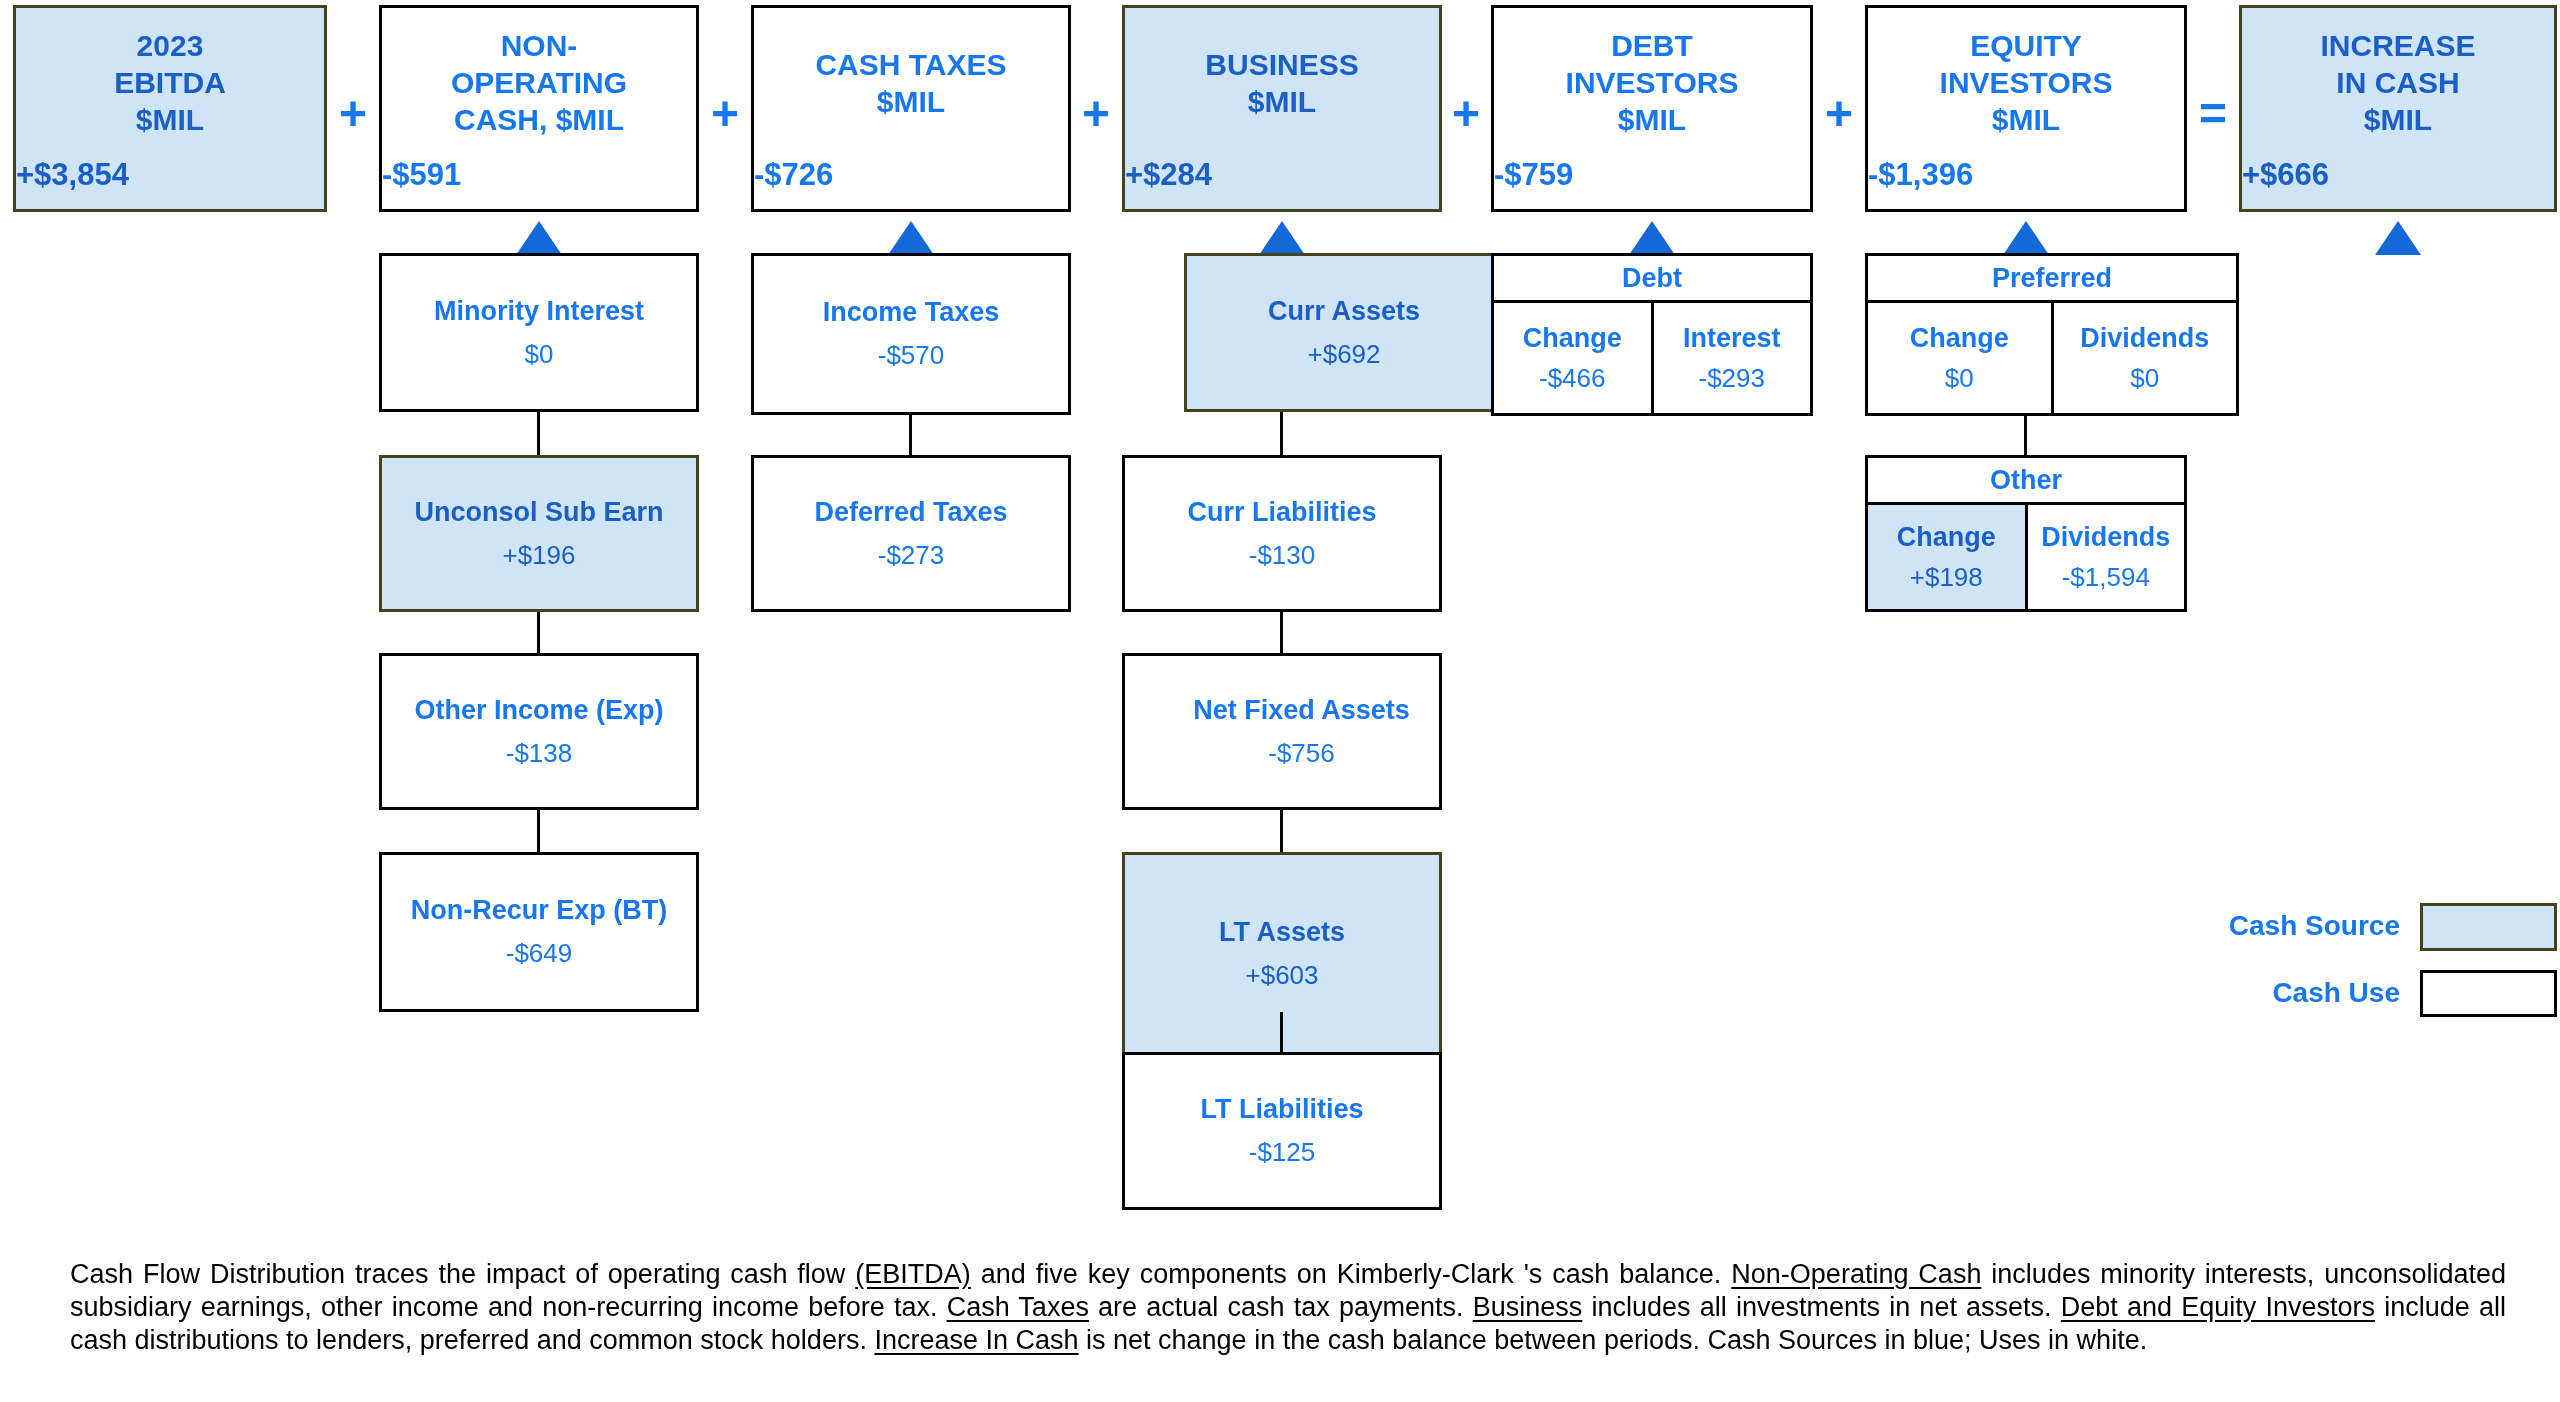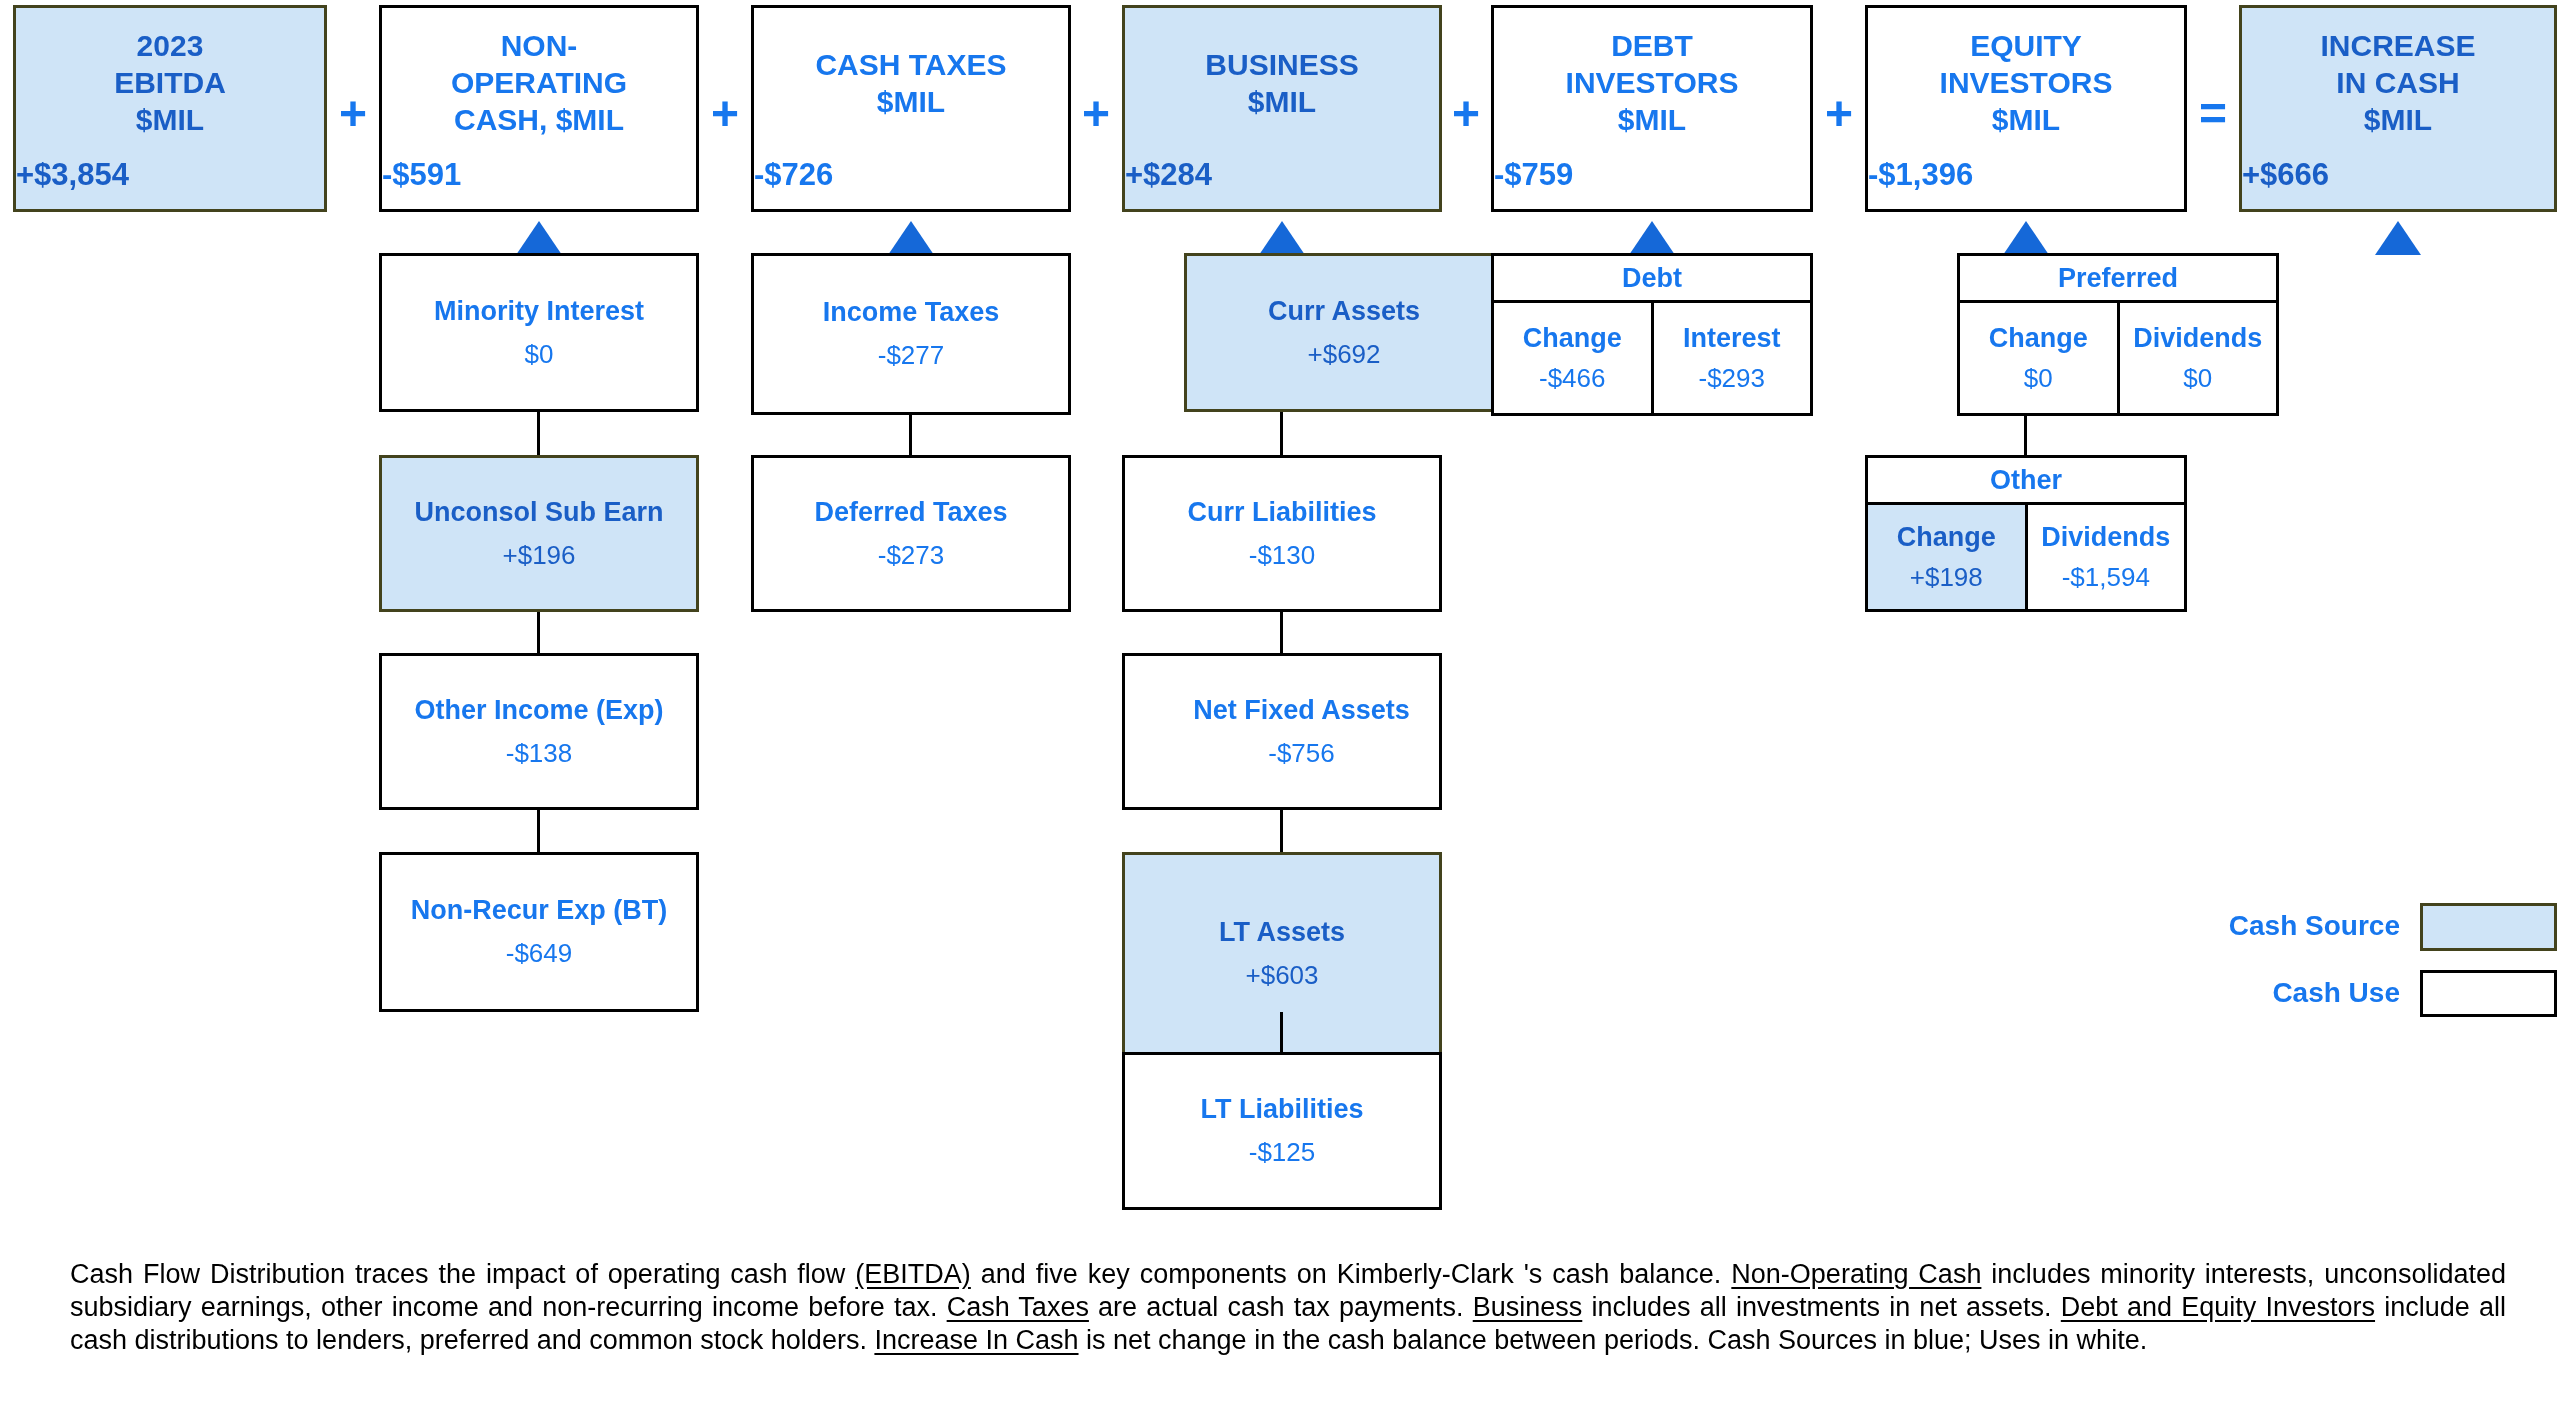--- a/index.html
+++ b/index.html
@@ -141,21 +141,21 @@
     <div class="val">-$138</div>
   </div>
   <div class="conn" style="left:537px;top:810px;height:42px;"></div>
   <div class="box sub" style="left:379px;top:852px;width:320px;height:160px;">
     <div class="lbl">Non-Recur Exp (BT)</div>
     <div class="val">-$649</div>
   </div>
 
   <div class="box sub" style="left:751px;top:253px;width:320px;height:162px;">
     <div class="lbl">Income Taxes</div>
-    <div class="val">-$277</div>
+    <div class="val">-$570</div>
   </div>
   <div class="conn" style="left:909px;top:415px;height:40px;"></div>
   <div class="box sub" style="left:751px;top:455px;width:320px;height:157px;">
     <div class="lbl">Deferred Taxes</div>
     <div class="val">-$273</div>
   </div>
 
   <div class="box sub src" style="left:1184px;top:253px;width:320px;height:159px;">
     <div class="lbl">Curr Assets</div>
     <div class="val">+$692</div>
@@ -188,21 +188,21 @@
         <div class="lbl">Change</div>
         <div class="val">-$466</div>
       </div>
       <div class="cell">
         <div class="lbl">Interest</div>
         <div class="val">-$293</div>
       </div>
     </div>
   </div>
 
-  <div class="box tbl" style="left:1957px;top:253px;width:322px;height:163px;">
+  <div class="box tbl" style="left:1865px;top:253px;width:374px;height:163px;">
     <div class="thead">Preferred</div>
     <div class="cells">
       <div class="cell">
         <div class="lbl">Change</div>
         <div class="val">$0</div>
       </div>
       <div class="cell">
         <div class="lbl">Dividends</div>
         <div class="val">$0</div>
       </div>

